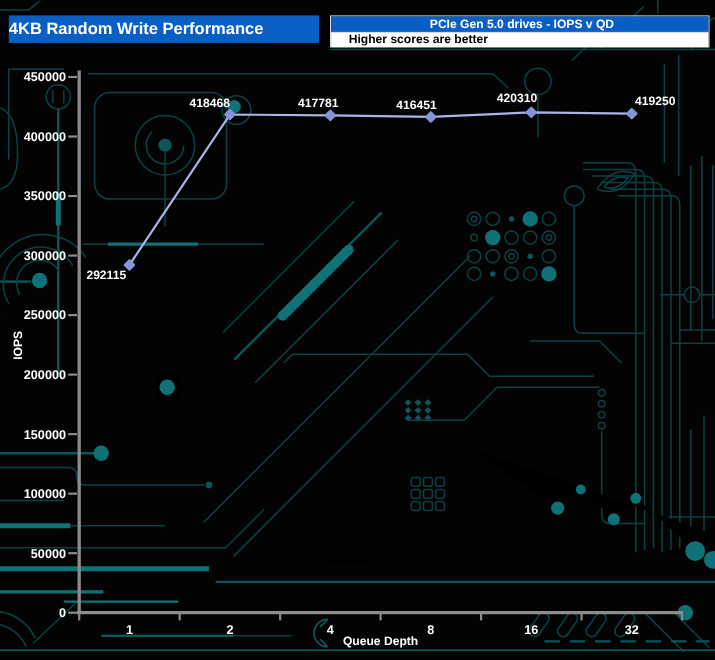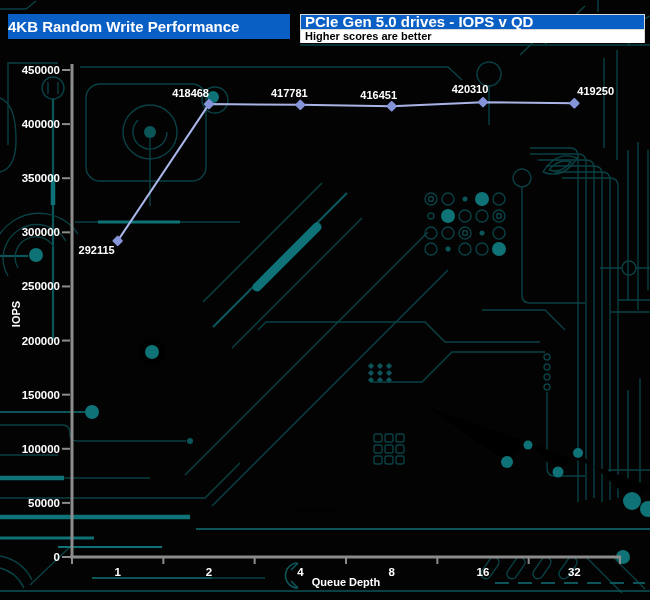--- a/index.html
+++ b/index.html
@@ -23,24 +23,24 @@
   .tfm{fill:var(--circuit_mid);stroke:none;}
   .tdash{stroke:var(--circuit_mid);fill:none;stroke-width:2;stroke-dasharray:14 9;}
   
   .axlbl{fill:var(--text);font:bold 11.5px "Liberation Sans",sans-serif;}
   .ptlbl{fill:var(--text);font:bold 11px "Liberation Sans",sans-serif;}
   .axtitle{fill:var(--text);font:bold 11px "Liberation Sans",sans-serif;}
   
   .title-bar{position:absolute;left:8px;top:14px;width:282px;height:25px;background:var(--title_bar);
              color:var(--text);font-weight:bold;font-size:15px;line-height:25px;}
   .sub-box{position:absolute;left:300px;top:14px;width:345px;height:29px;border:1px solid #d9d9d9;box-sizing:border-box;}
-  .sub-top{height:14px;background:var(--title_bar);color:var(--text);font-weight:bold;font-size:15px;
-           line-height:14px;padding-left:4px;border-bottom:1px solid #d9d9d9;}
+  .sub-top{height:14px;background:var(--title_bar);color:var(--text);font-weight:bold;font-size:11px;
+           line-height:14px;padding-left:4px;border-bottom:1px solid #d9d9d9;text-align:center;}
   .sub-bottom{height:13px;background:var(--subtitle_note_bg);color:#000;font-weight:bold;font-size:11px;
-           line-height:13px;padding-left:4px;}
+           line-height:13px;padding-left:16px;}
 </style>
 </head>
 <body>
 
 <div class="frame">
 
   <svg width="650" height="600" viewBox="0 0 650 600">
 
     <g id="deco">
       <g class="td">

